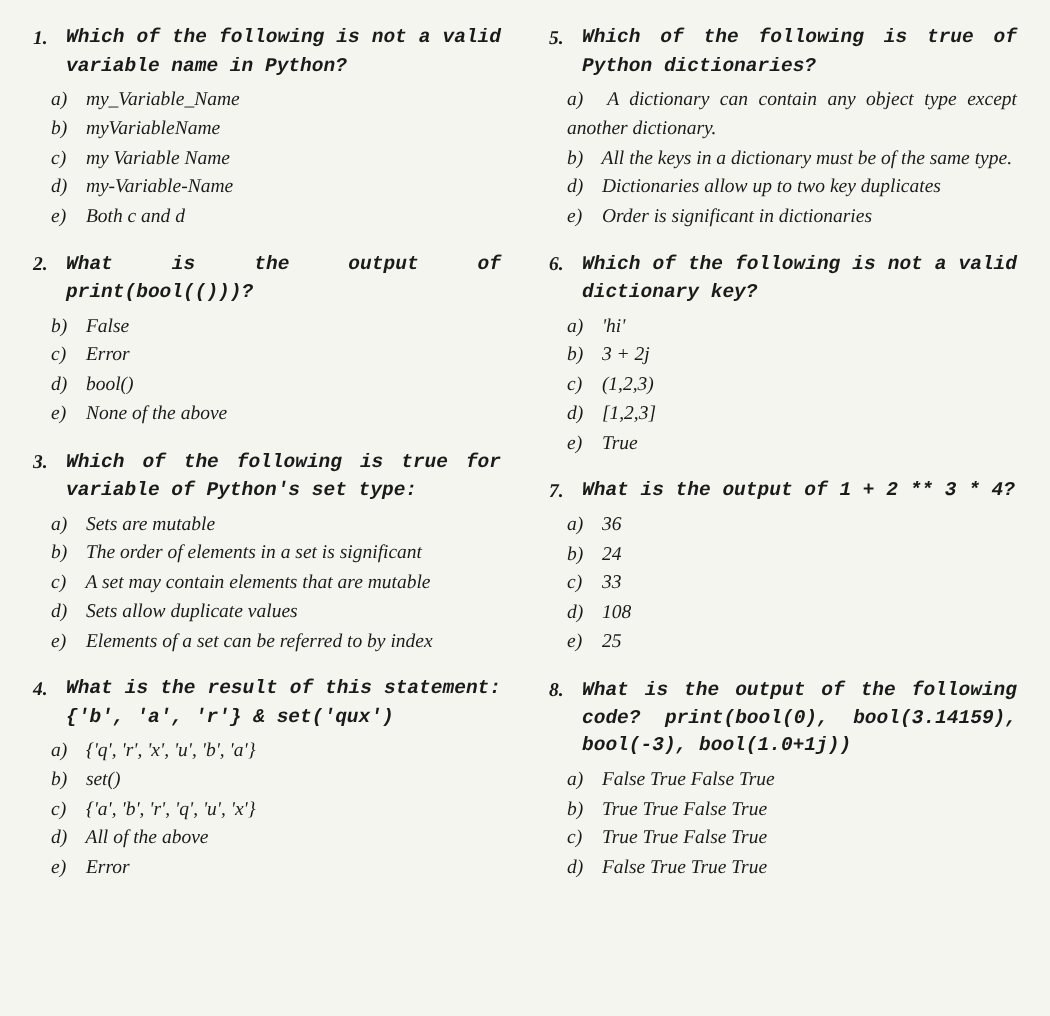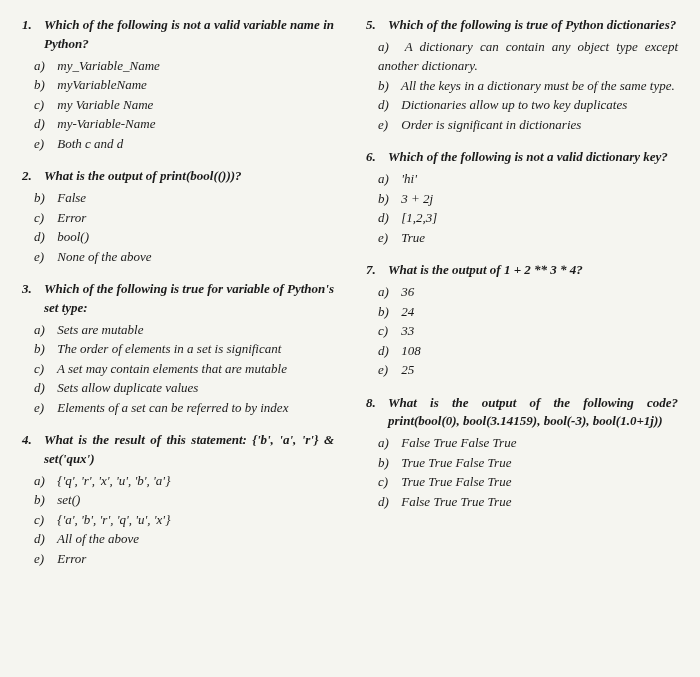--- a/index.html
+++ b/index.html
@@ -30,20 +30,21 @@
     }
     .question-num {
       min-width: 18px;
       font-weight: bold;
     }
     .question-text {
       font-style: italic;
       font-weight: bold;
       text-align: justify;
       line-height: 1.45;
+      font-family: Liberation Mono, monospace;
     }
     .options {
       margin-top: 2px;
       padding-left: 12px;
       font-style: italic;
     }
     .option {
       line-height: 1.5;
       text-align: justify;
     }
@@ -127,20 +128,21 @@
         </div>
       </div>
       <div class="question-block">
         <div class="question-title">
           <span class="question-num italic-num">6.</span>
           <span class="question-text">Which of the following is not a valid dictionary key?</span>
         </div>
         <div class="options">
           <div class="option"><span class="option-letter">a)</span> 'hi'</div>
           <div class="option"><span class="option-letter">b)</span> 3 + 2j</div>
+          <div class="option"><span class="option-letter">c)</span> (1,2,3)</div>
           <div class="option"><span class="option-letter">d)</span> [1,2,3]</div>
           <div class="option"><span class="option-letter">e)</span> True</div>
         </div>
       </div>
       <div class="question-block">
         <div class="question-title">
           <span class="question-num italic-num">7.</span>
           <span class="question-text">What is the output of 1 + 2 ** 3 * 4?</span>
         </div>
         <div class="options">

